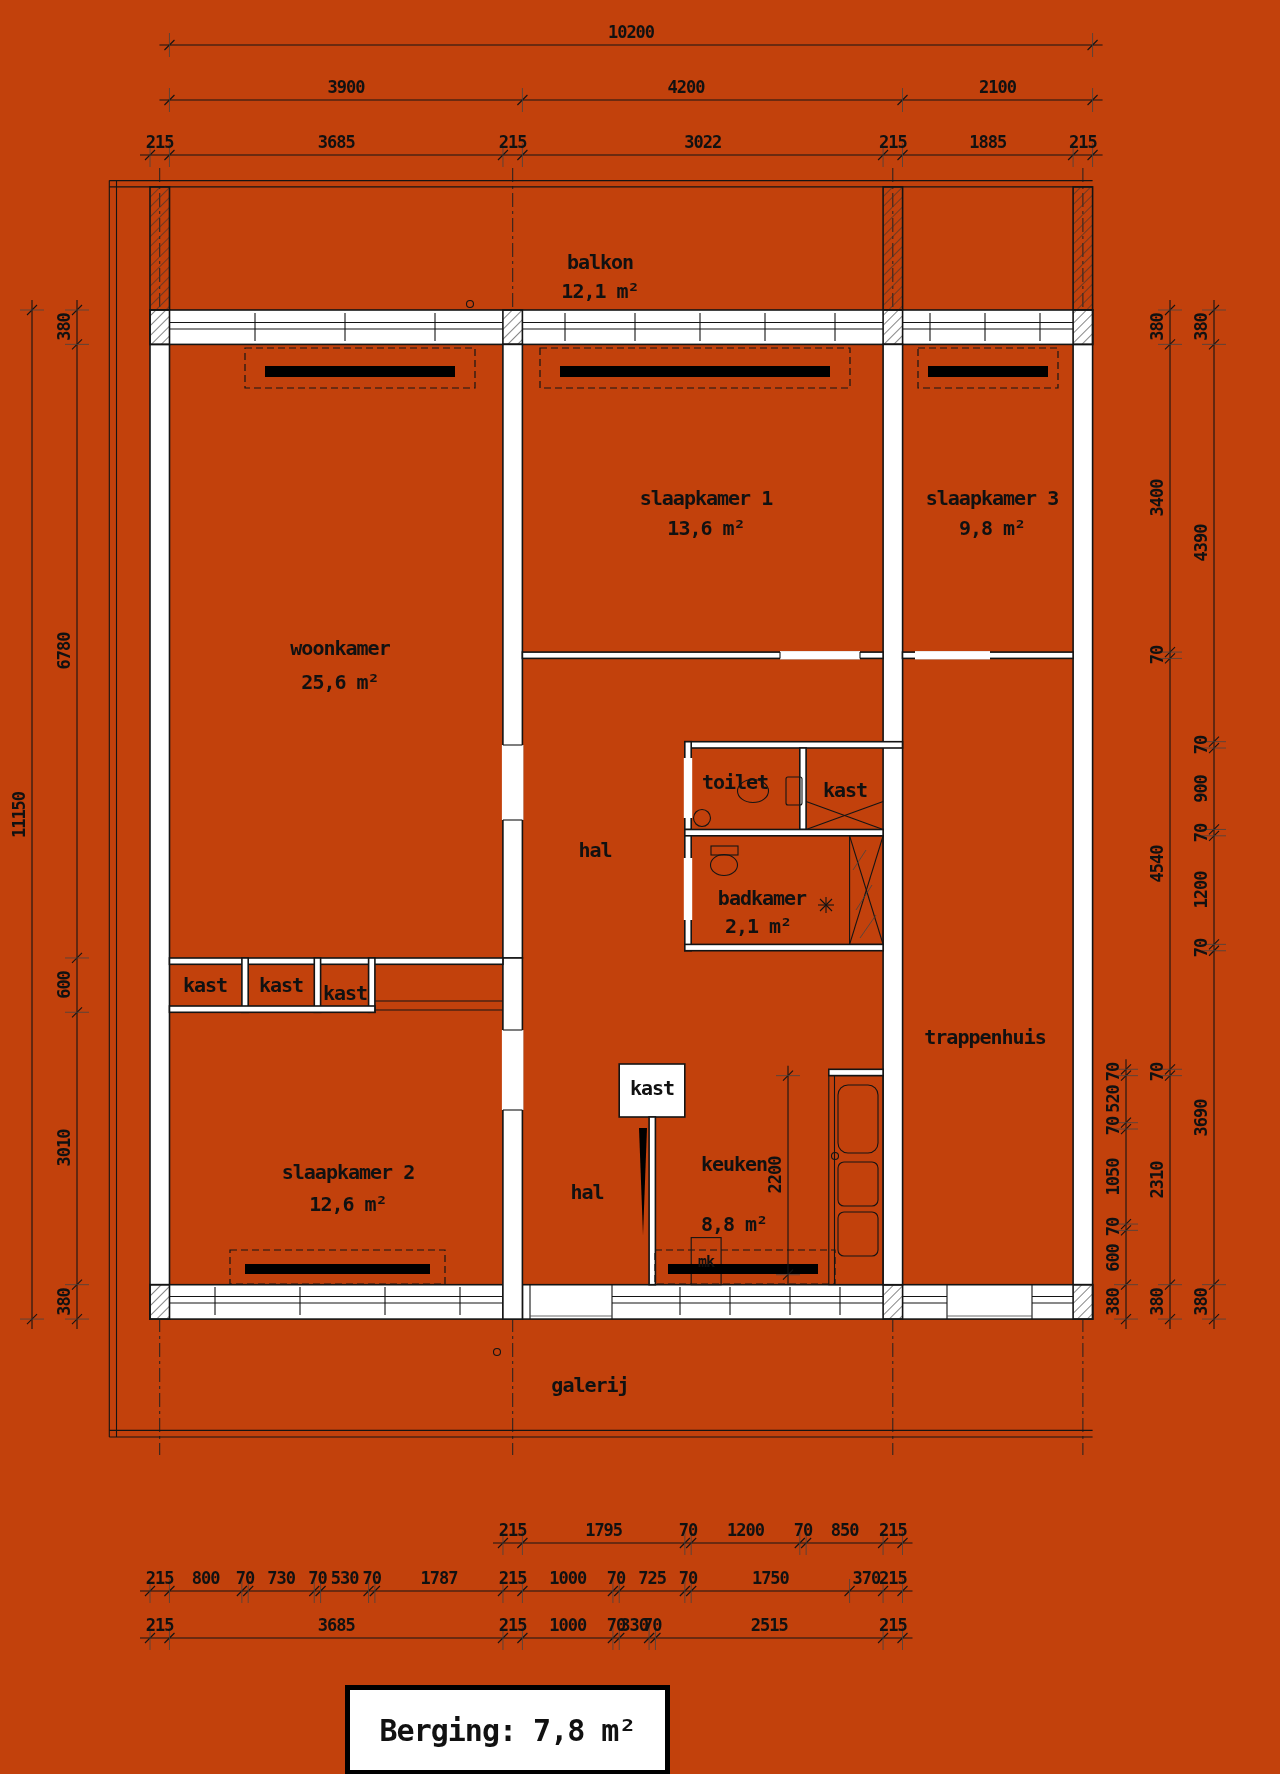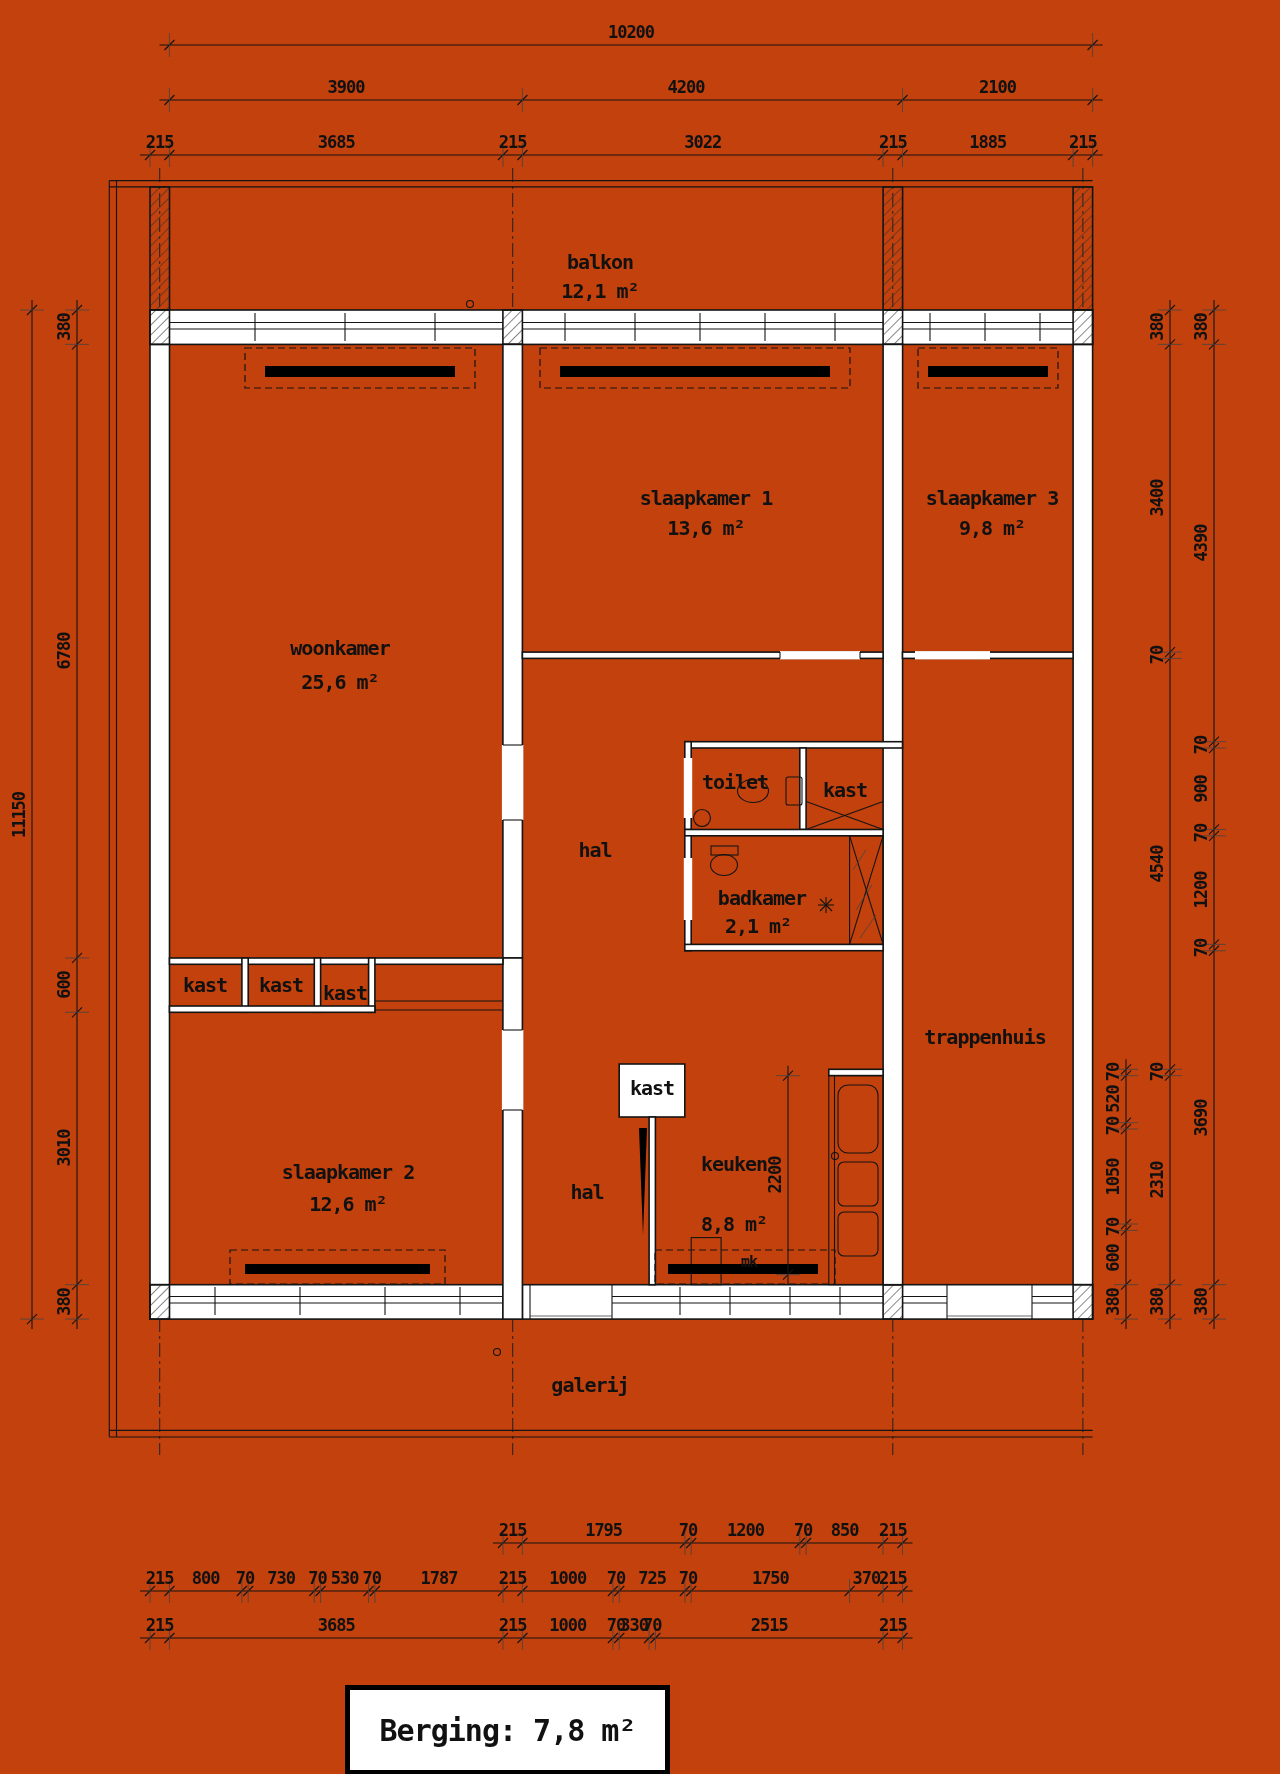--- a/index.html
+++ b/index.html
@@ -491,21 +491,21 @@
       <span class="lbl" style="left: 985px; top: 1037px;">trappenhuis</span>
       <span class="lbl" style="left: 205px; top: 985px;">kast</span>
       <span class="lbl" style="left: 281px; top: 985px;">kast</span>
       <span class="lbl" style="left: 345px; top: 993px;">kast</span>
       <span class="lbl" style="left: 652px; top: 1088px;">kast</span>
       <span class="lbl" style="left: 348px; top: 1172px;">slaapkamer 2</span>
       <span class="lbl" style="left: 348px; top: 1204px;">12,6 m²</span>
       <span class="lbl" style="left: 587px; top: 1192px;">hal</span>
       <span class="lbl" style="left: 734px; top: 1164px;">keuken</span>
       <span class="lbl" style="left: 734px; top: 1224px;">8,8 m²</span>
-      <span class="lbl small" style="left: 706px; top: 1262px; margin-left: 43px;">mk</span>
+      <span class="lbl small" style="left: 706px; top: 1262px;">mk</span>
       <span class="lbl" style="left: 590px; top: 1385px;">galerij</span>
     </div>
 
   <div id="berging">
     <span>Berging: 7,8 m²</span>
   </div>
 
 </div>
 
 </body></html>

